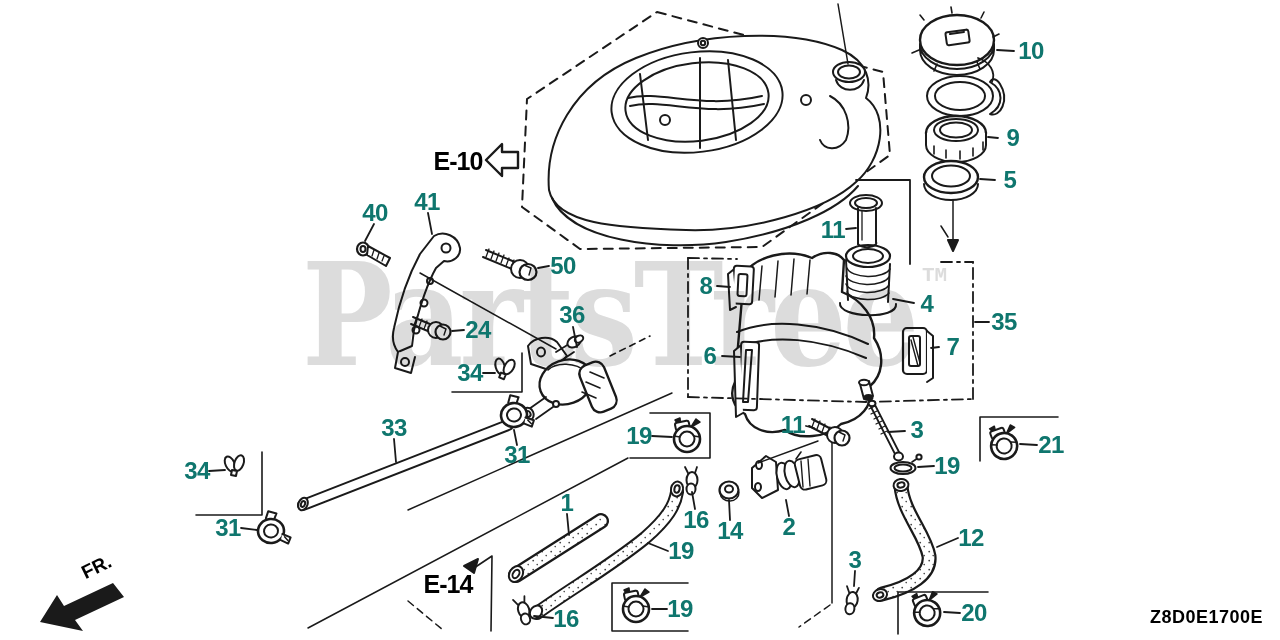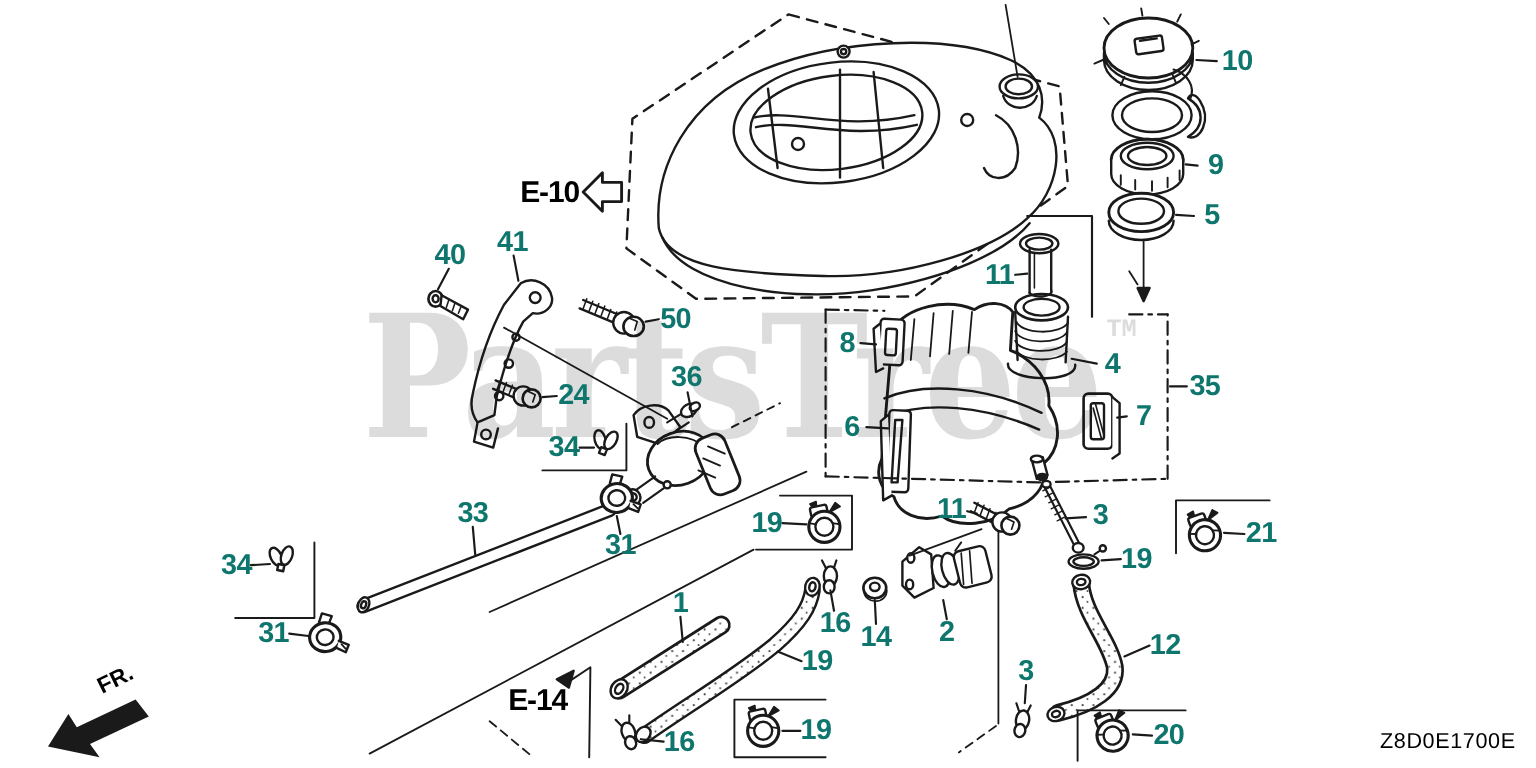--- a/index.html
+++ b/index.html
@@ -8,21 +8,21 @@
   .art{position:absolute;left:0;top:0;}
   .co{position:absolute;transform:translate(-50%,-50%);font-size:24px;font-weight:700;
       color:#0f766e;letter-spacing:-0.5px;white-space:nowrap;}
   .ref{position:absolute;transform:translate(-50%,-50%);font-size:25px;font-weight:800;
        color:#000;white-space:nowrap;letter-spacing:-1px;}
   .wm{position:absolute;left:302px;top:244px;font-family:"DejaVu Serif",serif;font-weight:700;
       font-size:142px;line-height:1;color:#bfbfbf;opacity:.55;letter-spacing:-5px;
       transform:scaleX(.85);transform-origin:left top;mix-blend-mode:multiply;pointer-events:none;}
   .wm-tm{position:absolute;left:922px;top:264px;font-family:Liberation Mono, monospace;font-weight:700;
       font-size:21px;color:#bfbfbf;opacity:.55;mix-blend-mode:multiply;pointer-events:none;}
-  .code{position:absolute;left:1150px;top:607px;font-size:18px;font-weight:400;color:#000;
+  .code{position:absolute;left:1150px;top:607px;font-size:18px;font-weight:700;color:#000;
       letter-spacing:0.5px;}
   .fr{position:absolute;left:78px;top:564px;font-size:19px;font-weight:800;color:#000;
       transform:rotate(-26deg);transform-origin:left top;}
 </style>
 </head>
 <body>
 
 <div class="stage">
 
 <svg class="art" width="1280" height="640" viewBox="0 0 1280 640" stroke="#1a1a1a" stroke-width="2" fill="none" stroke-linecap="round" stroke-linejoin="round">

